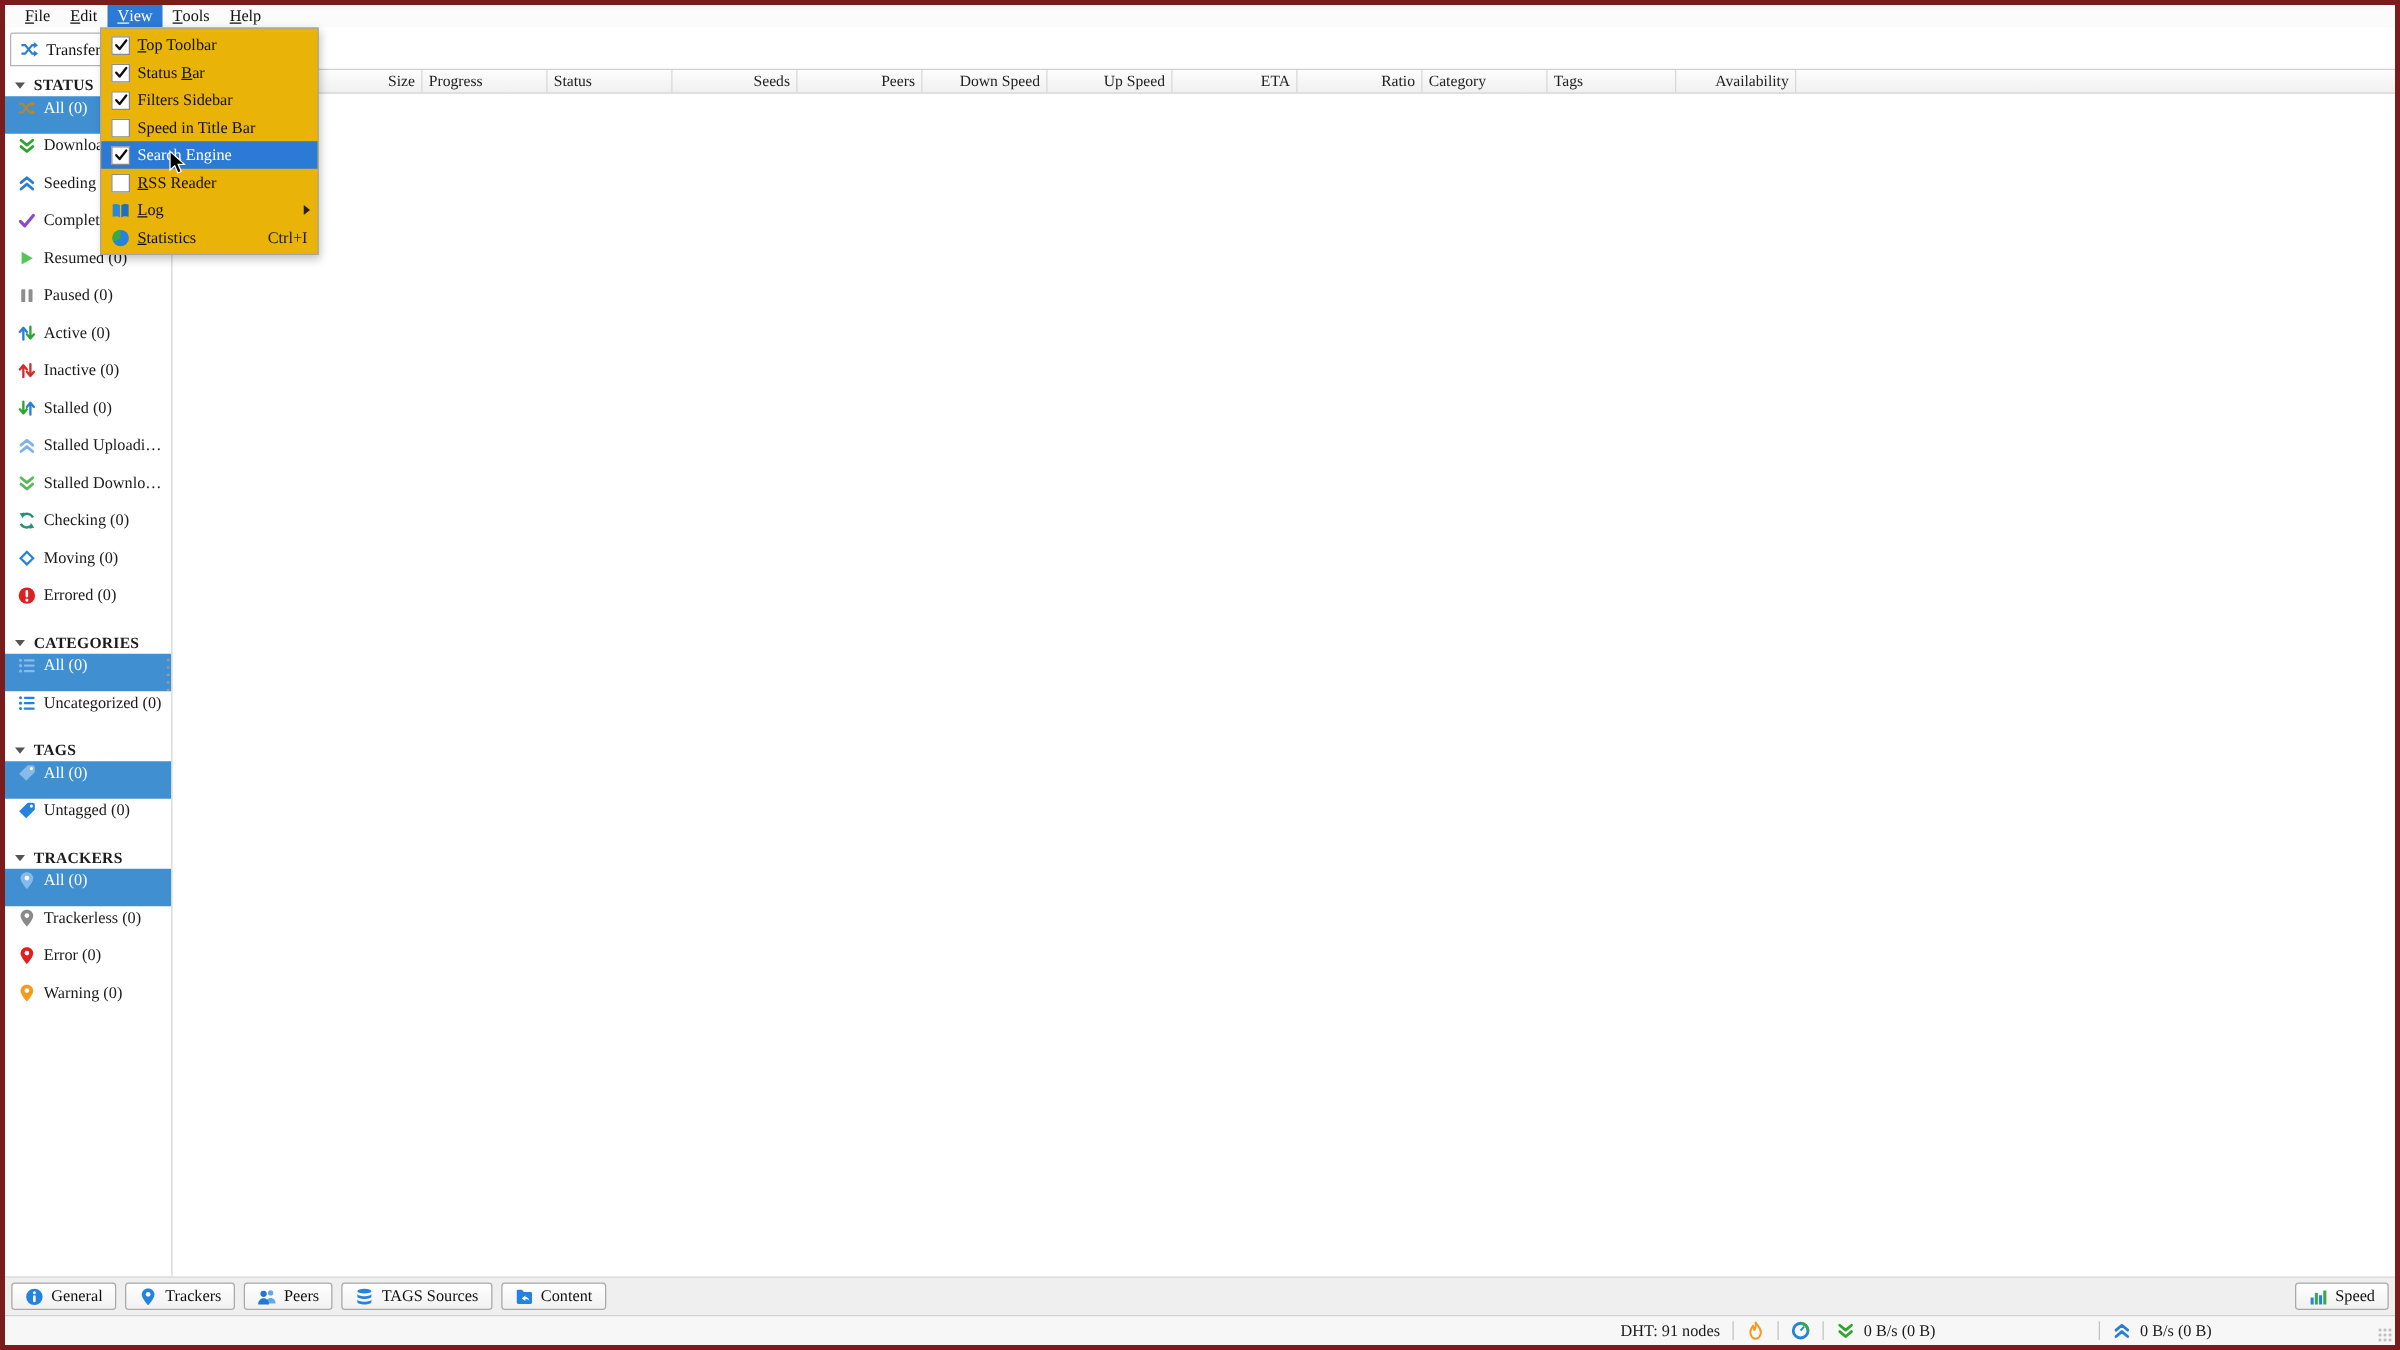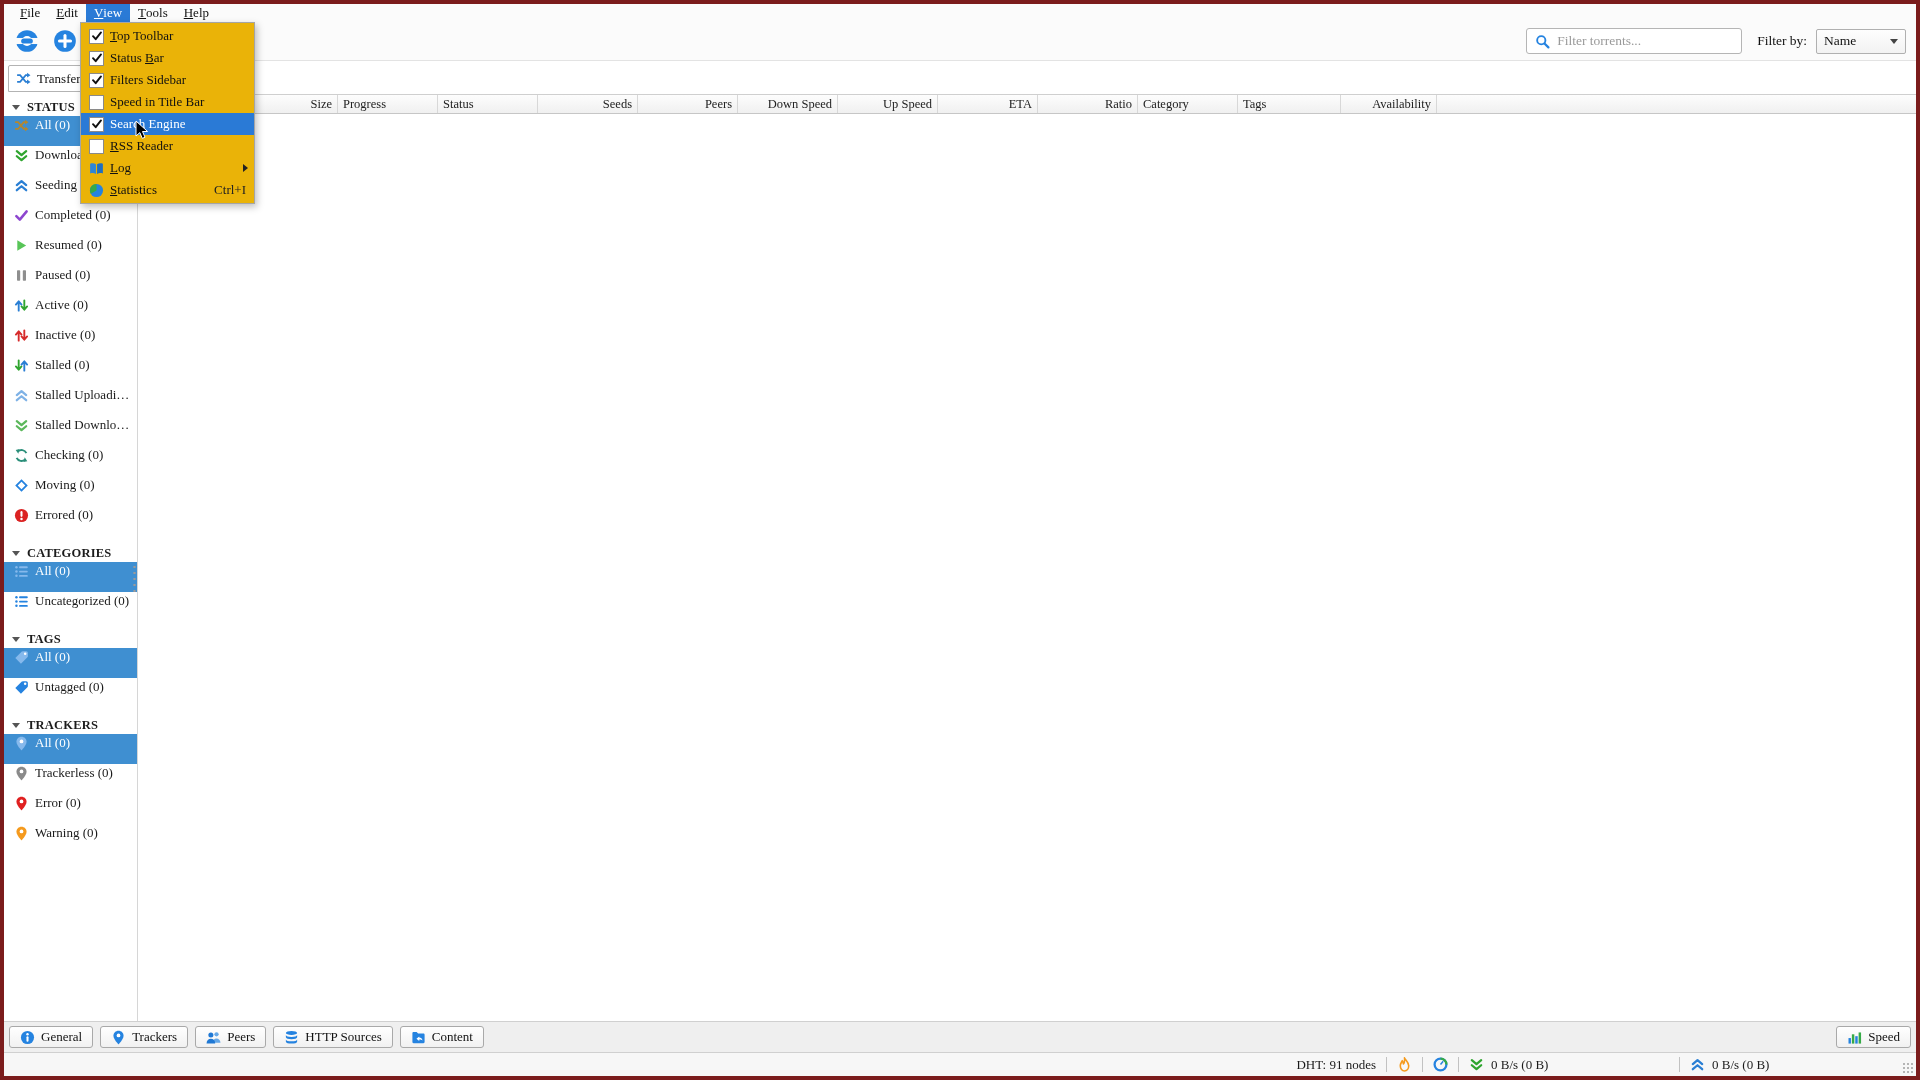--- a/index.html
+++ b/index.html
@@ -221,41 +221,20 @@
 <div class="app">
 
   <div class="menubar">
     <div class="mb-item"><u>F</u>ile</div>
     <div class="mb-item"><u>E</u>dit</div>
     <div class="mb-item active"><u>V</u>iew</div>
     <div class="mb-item"><u>T</u>ools</div>
     <div class="mb-item"><u>H</u>elp</div>
   </div>
 
-  <div class="toolbar">
-    <svg class="tb-btn">
-        <use href="#s-link"></use>
-      </svg>
-    <svg class="tb-btn">
-        <use href="#s-plus"></use>
-      </svg>
-    <div class="tb-right">
-      <div class="searchbox">
-        <svg class="ic">
-            <use href="#s-mag"></use>
-          </svg>
-        <span class="ph">Filter torrents...</span>
-      </div>
-      <span class="filterby">Filter by:</span>
-      <div class="select">
-        <span>Name</span>
-        <span class="caret"></span>
-      </div>
-    </div>
-  </div>
 
   <div class="content">
     <div class="sidebar">
       <div class="transfers-tab">
         <svg class="ic" style="color:#2a7fd4">
             <use href="#s-shuffle"></use>
           </svg>
         <span>Transfers</span>
       </div>
 
@@ -494,21 +473,21 @@
     <div class="tab">
       <svg class="ic">
           <use href="#s-peers"></use>
         </svg>
       <span>Peers</span>
     </div>
     <div class="tab">
       <svg class="ic">
           <use href="#s-db"></use>
         </svg>
-      <span>HTTP Sources</span>
+      <span>TAGS Sources</span>
     </div>
     <div class="tab">
       <svg class="ic">
           <use href="#s-folder"></use>
         </svg>
       <span>Content</span>
     </div>
     <div class="tab speed">
       <svg class="ic">
           <use href="#s-bars"></use>

